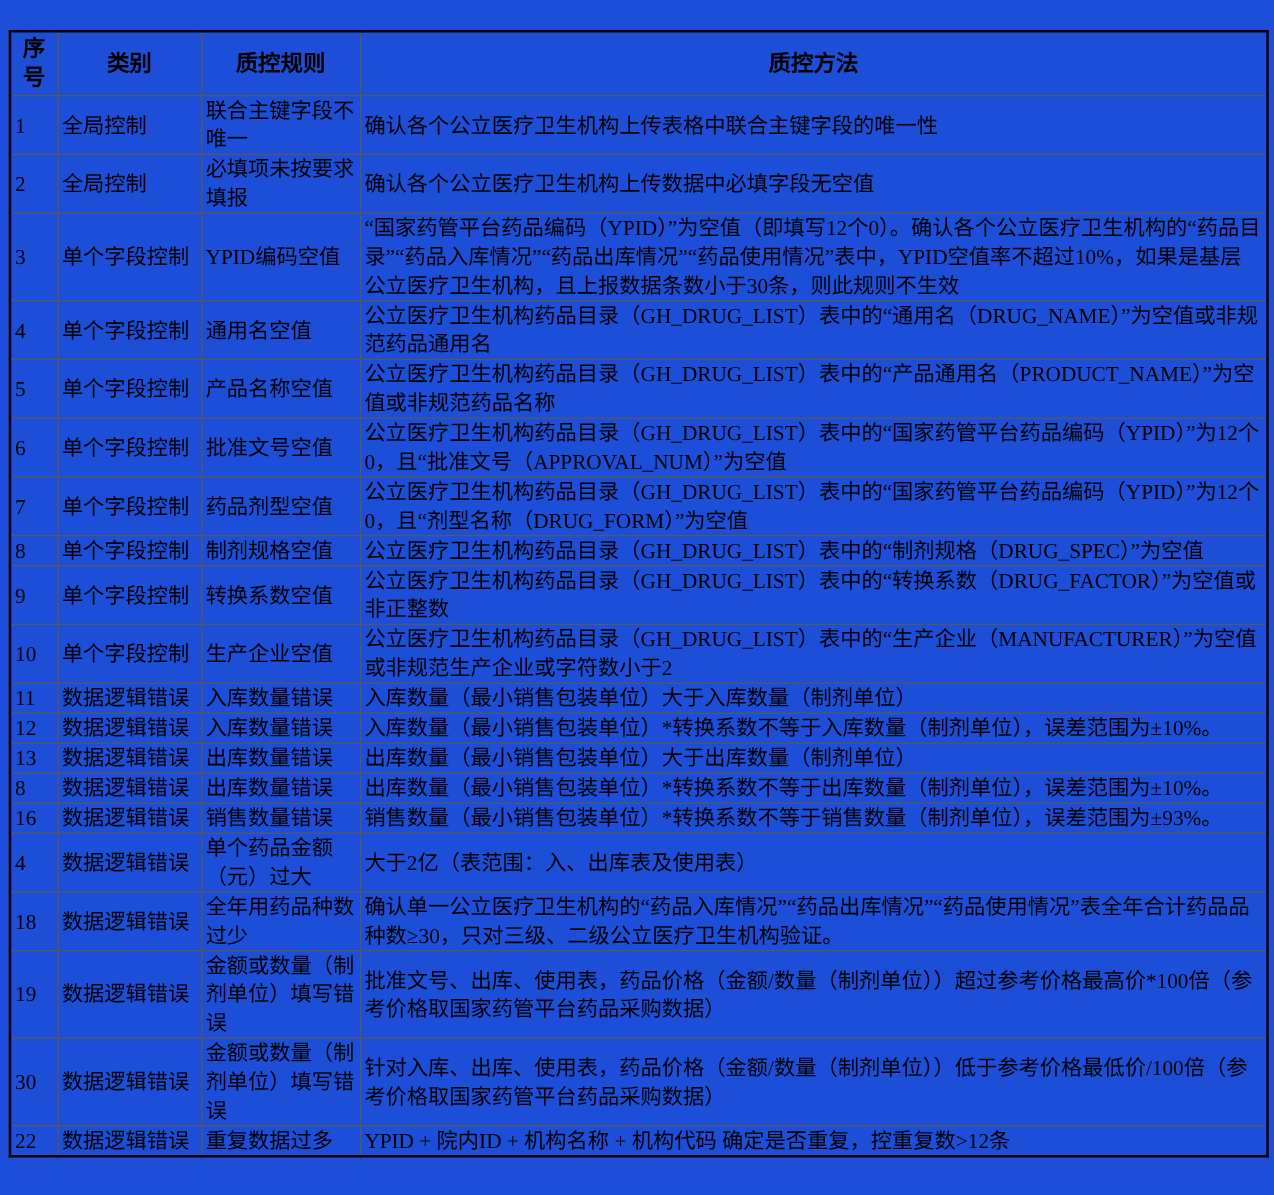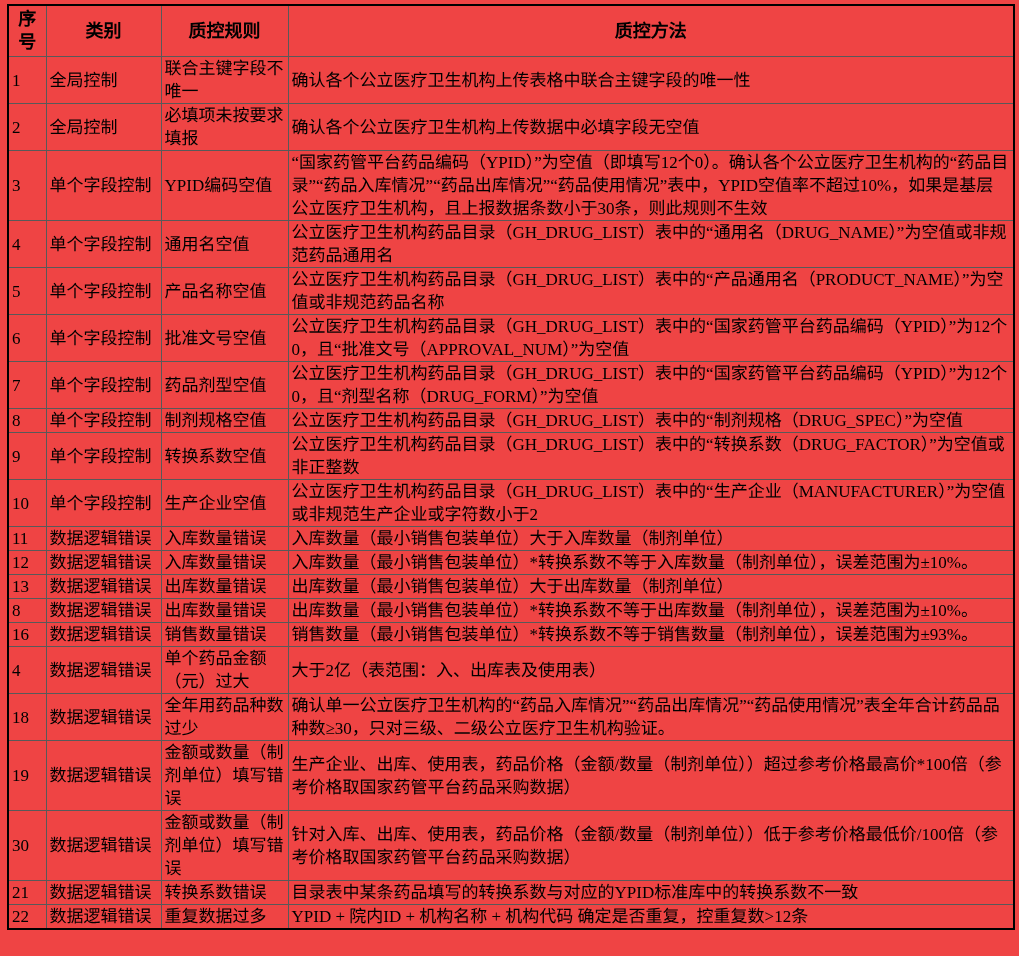--- a/index.html
+++ b/index.html
@@ -6,22 +6,22 @@
     margin: 0;
     padding: 0;
     background: #ffffff;
     font-family: "Liberation Serif", "DejaVu Serif", serif;
     color: #000000;
   }
   .page {
     width: 1019px;
     height: 956px;
     box-sizing: border-box;
-    padding: 4px 5px 8px 7px;
-    background: #ef4444;
+    padding: 24px 5px 8px 7px;
+    background: #1d4ed8;
     overflow: hidden;
   }
   table.qc-table {
     border-collapse: collapse;
     table-layout: fixed;
     width: 1006px;
     border: 2px solid #000000;
   }
   table.qc-table th,
   table.qc-table td {
@@ -167,33 +167,27 @@
         <tr>
           <td>18</td>
           <td>数据逻辑错误</td>
           <td>全年用药品种数过少</td>
           <td>确认单一公立医疗卫生机构的“药品入库情况”“药品出库情况”“药品使用情况”表全年合计药品品种数≥30，只对三级、二级公立医疗卫生机构验证。</td>
         </tr>
         <tr>
           <td>19</td>
           <td>数据逻辑错误</td>
           <td>金额或数量（制剂单位）填写错误</td>
-          <td>生产企业、出库、使用表，药品价格（金额/数量（制剂单位））超过参考价格最高价*100倍（参考价格取国家药管平台药品采购数据）</td>
+          <td>批准文号、出库、使用表，药品价格（金额/数量（制剂单位））超过参考价格最高价*100倍（参考价格取国家药管平台药品采购数据）</td>
         </tr>
         <tr>
           <td>30</td>
           <td>数据逻辑错误</td>
           <td>金额或数量（制剂单位）填写错误</td>
           <td>针对入库、出库、使用表，药品价格（金额/数量（制剂单位））低于参考价格最低价/100倍（参考价格取国家药管平台药品采购数据）</td>
-        </tr>
-        <tr>
-          <td>21</td>
-          <td>数据逻辑错误</td>
-          <td>转换系数错误</td>
-          <td>目录表中某条药品填写的转换系数与对应的YPID标准库中的转换系数不一致</td>
         </tr>
         <tr>
           <td>22</td>
           <td>数据逻辑错误</td>
           <td>重复数据过多</td>
           <td>YPID + 院内ID + 机构名称 + 机构代码 确定是否重复，控重复数&gt;12条</td>
         </tr>
       </tbody>
   </table>
 </div>

